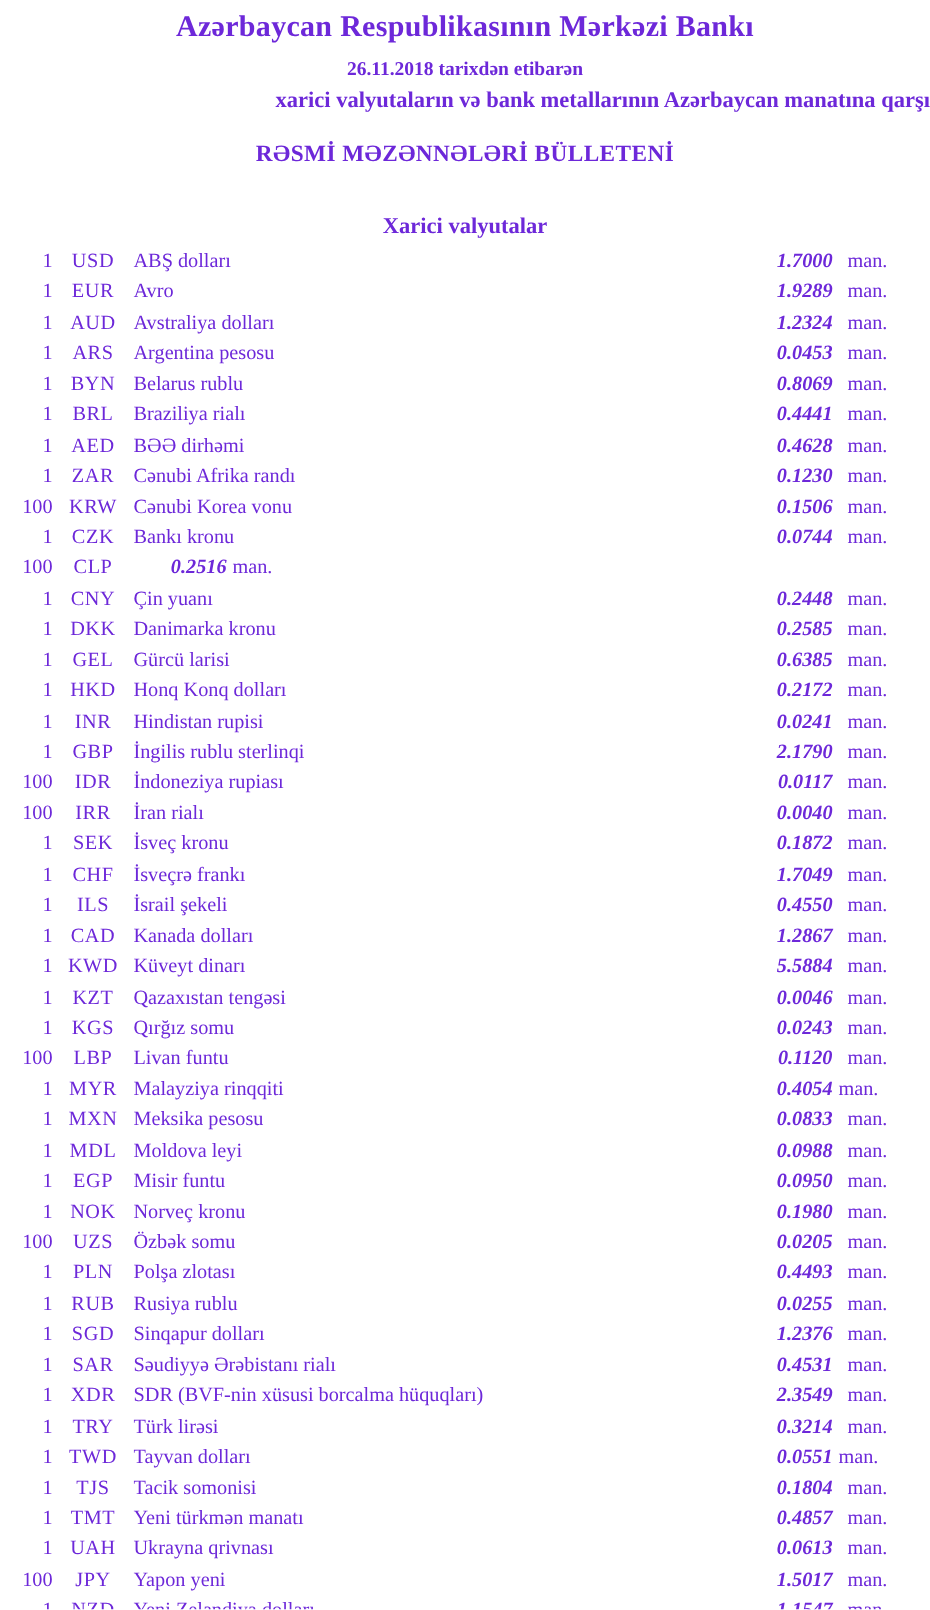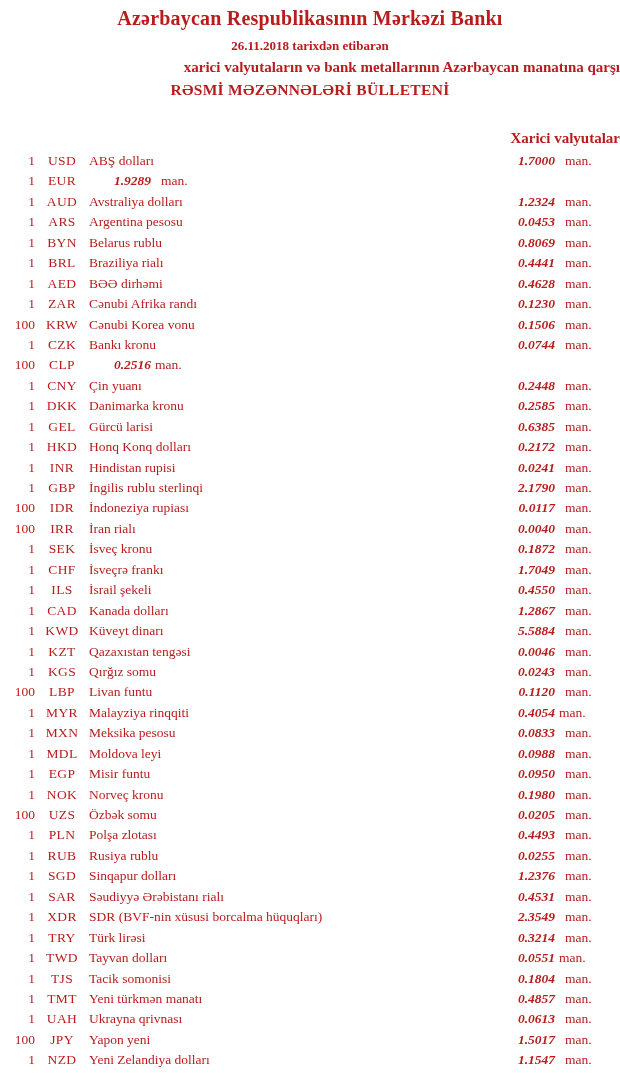--- a/index.html
+++ b/index.html
@@ -5,21 +5,21 @@
   html, body {
     margin: 0;
     padding: 0;
     background: #ffffff;
   }
   .page {
     position: relative;
     width: 620px;
     height: 1073px;
     background: #ffffff;
-    color: #b91c1c;
+    color: #6d28d9;
     font-family: "Liberation Serif", "DejaVu Serif", serif;
     overflow: hidden;
   }
   .doc-header {
     text-align: center;
   }
   .bank-name {
     margin: 0;
     padding-top: 7px;
     font-size: 20px;
@@ -34,32 +34,32 @@
     font-weight: bold;
   }
   .subtitle {
     margin-top: 4px;
     font-size: 15px;
     line-height: 18px;
     font-weight: bold;
     text-align: right;
   }
   .bulletin-title {
-    margin-top: 4px;
+    margin-top: 17px;
     font-size: 15.5px;
     line-height: 19px;
     font-weight: bold;
     letter-spacing: 0.3px;
   }
   .section-title {
     margin-top: 31px;
     font-size: 15px;
     line-height: 17px;
     font-weight: bold;
-    text-align: right;
+    text-align: center;
   }
   .rates-table {
     margin-top: 4px;
   }
   .row {
     display: flex;
     align-items: baseline;
     height: 20.45px;
     line-height: 20.45px;
     font-size: 13.5px;
@@ -119,20 +119,21 @@
     <span class="qty">1</span>
     <span class="code">USD</span>
     <span class="name">ABŞ dolları</span>
     <span class="rate">1.7000</span>
     <span class="man">man.</span>
   </div>
 
   <div class="row">
     <span class="qty">1</span>
     <span class="code">EUR</span>
+    <span class="name">Avro</span>
     <span class="rate">1.9289</span>
     <span class="man">man.</span>
   </div>
 
   <div class="row">
     <span class="qty">1</span>
     <span class="code">AUD</span>
     <span class="name">Avstraliya dolları</span>
     <span class="rate">1.2324</span>
     <span class="man">man.</span>

